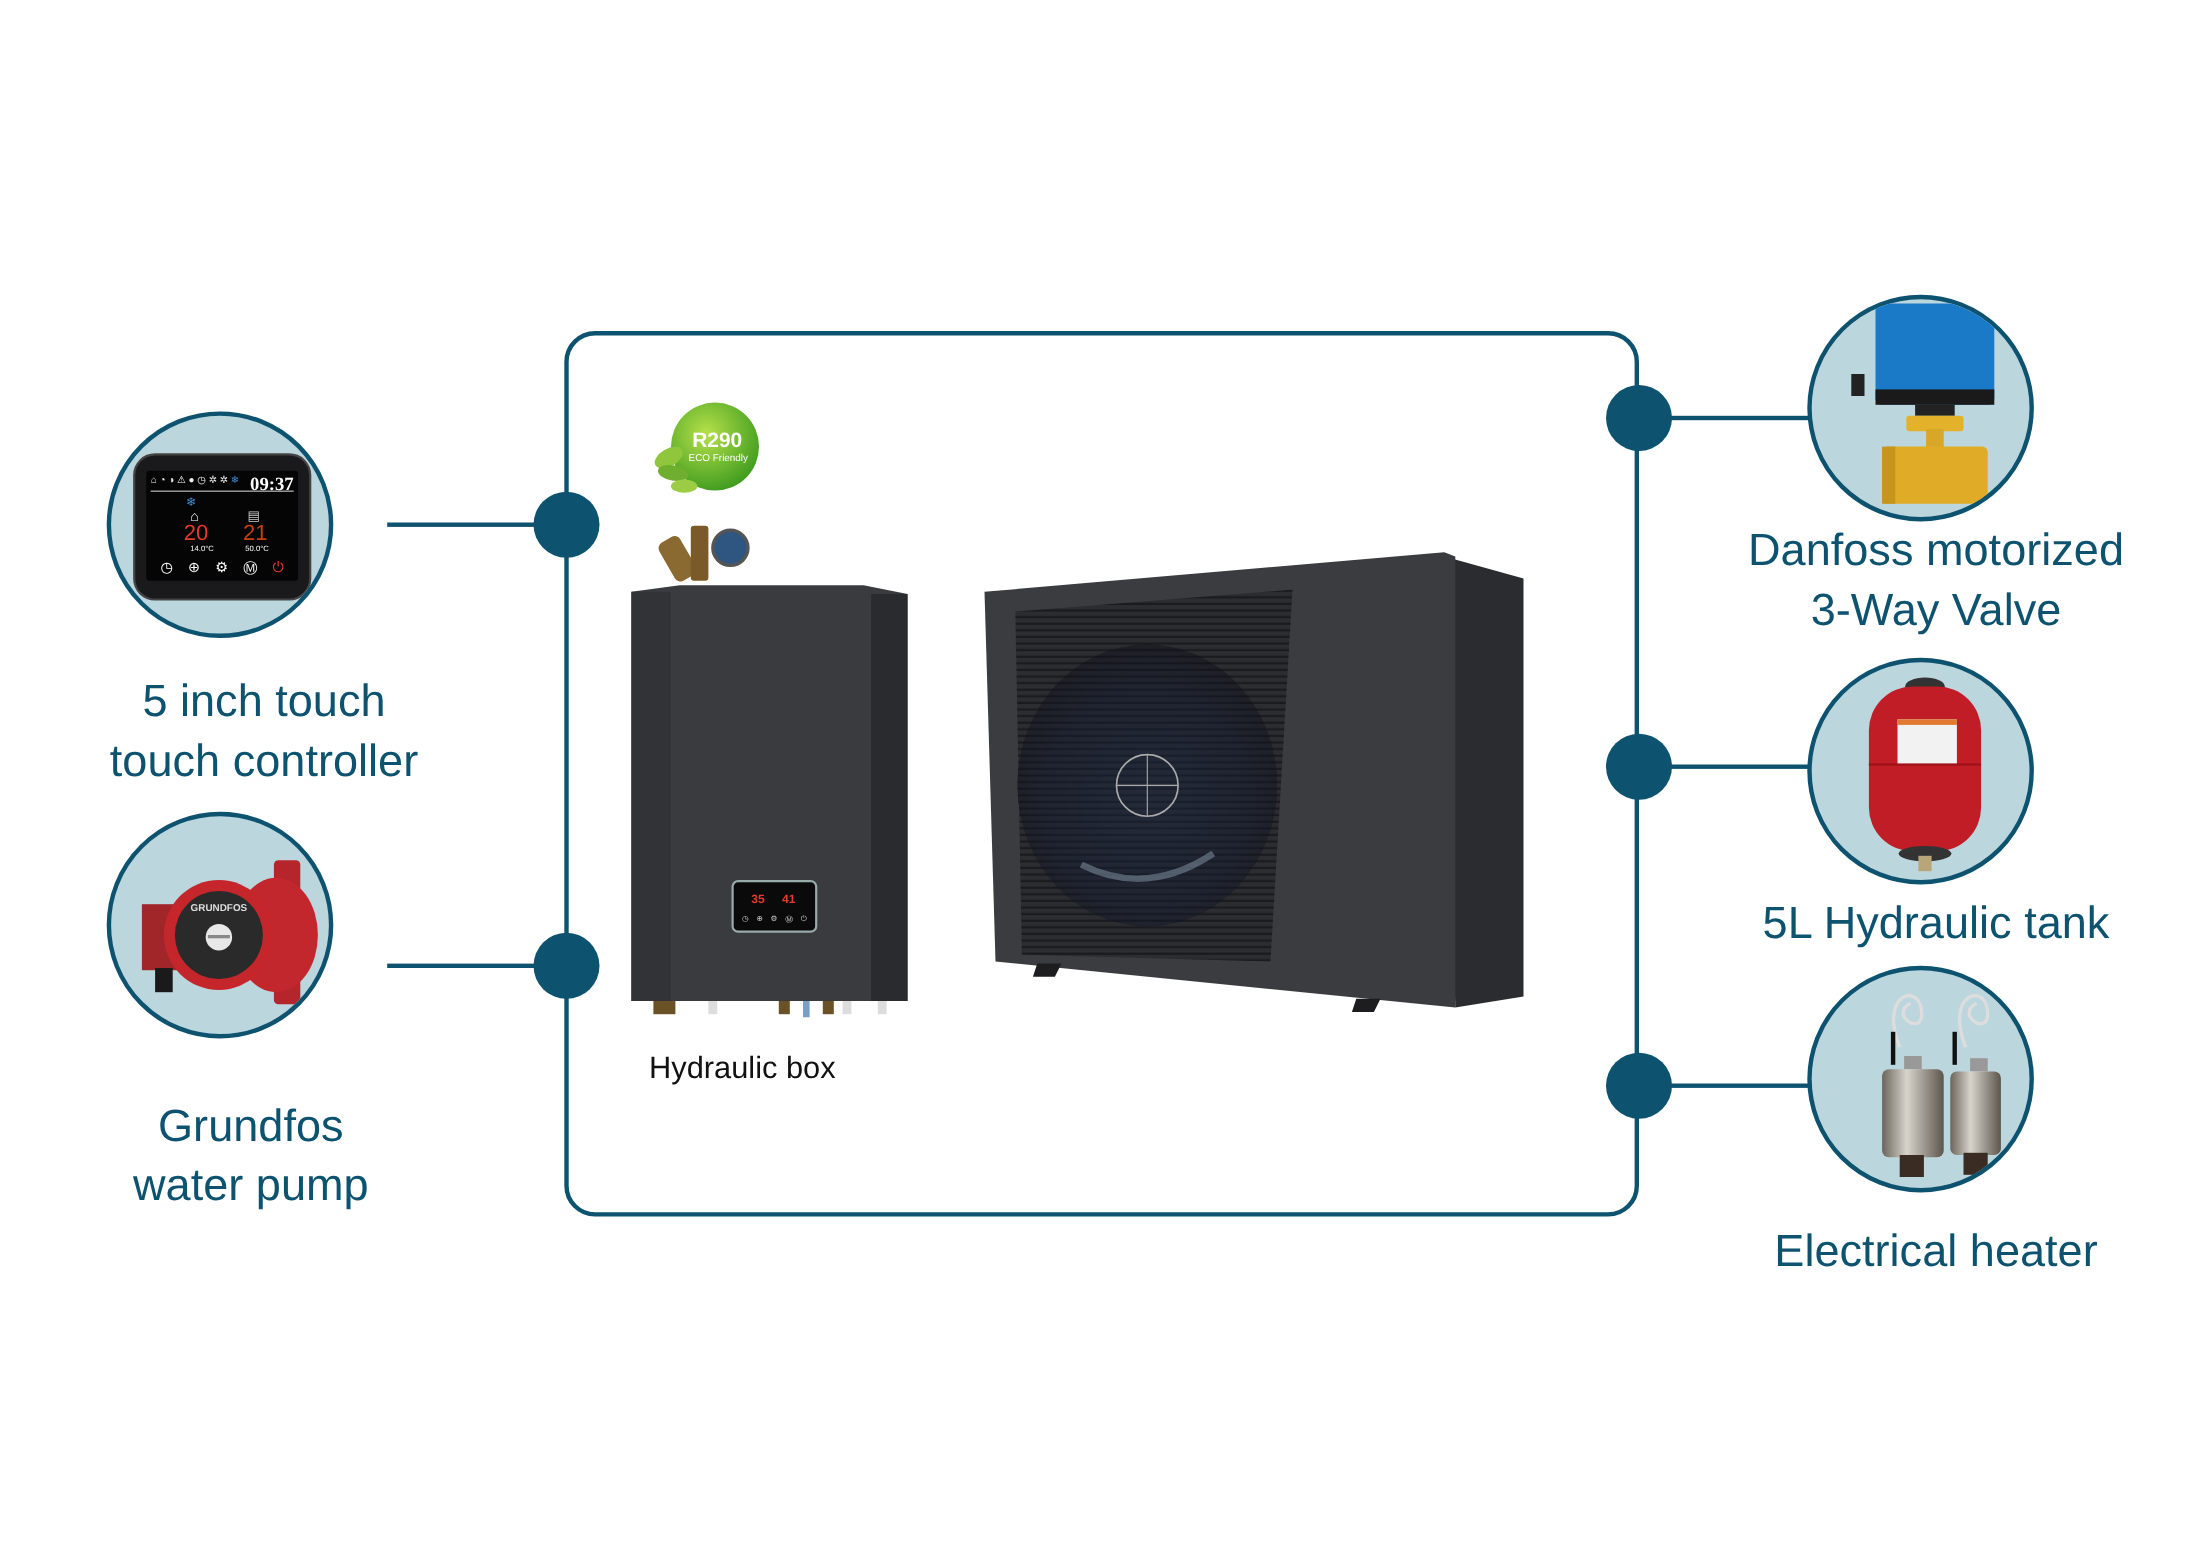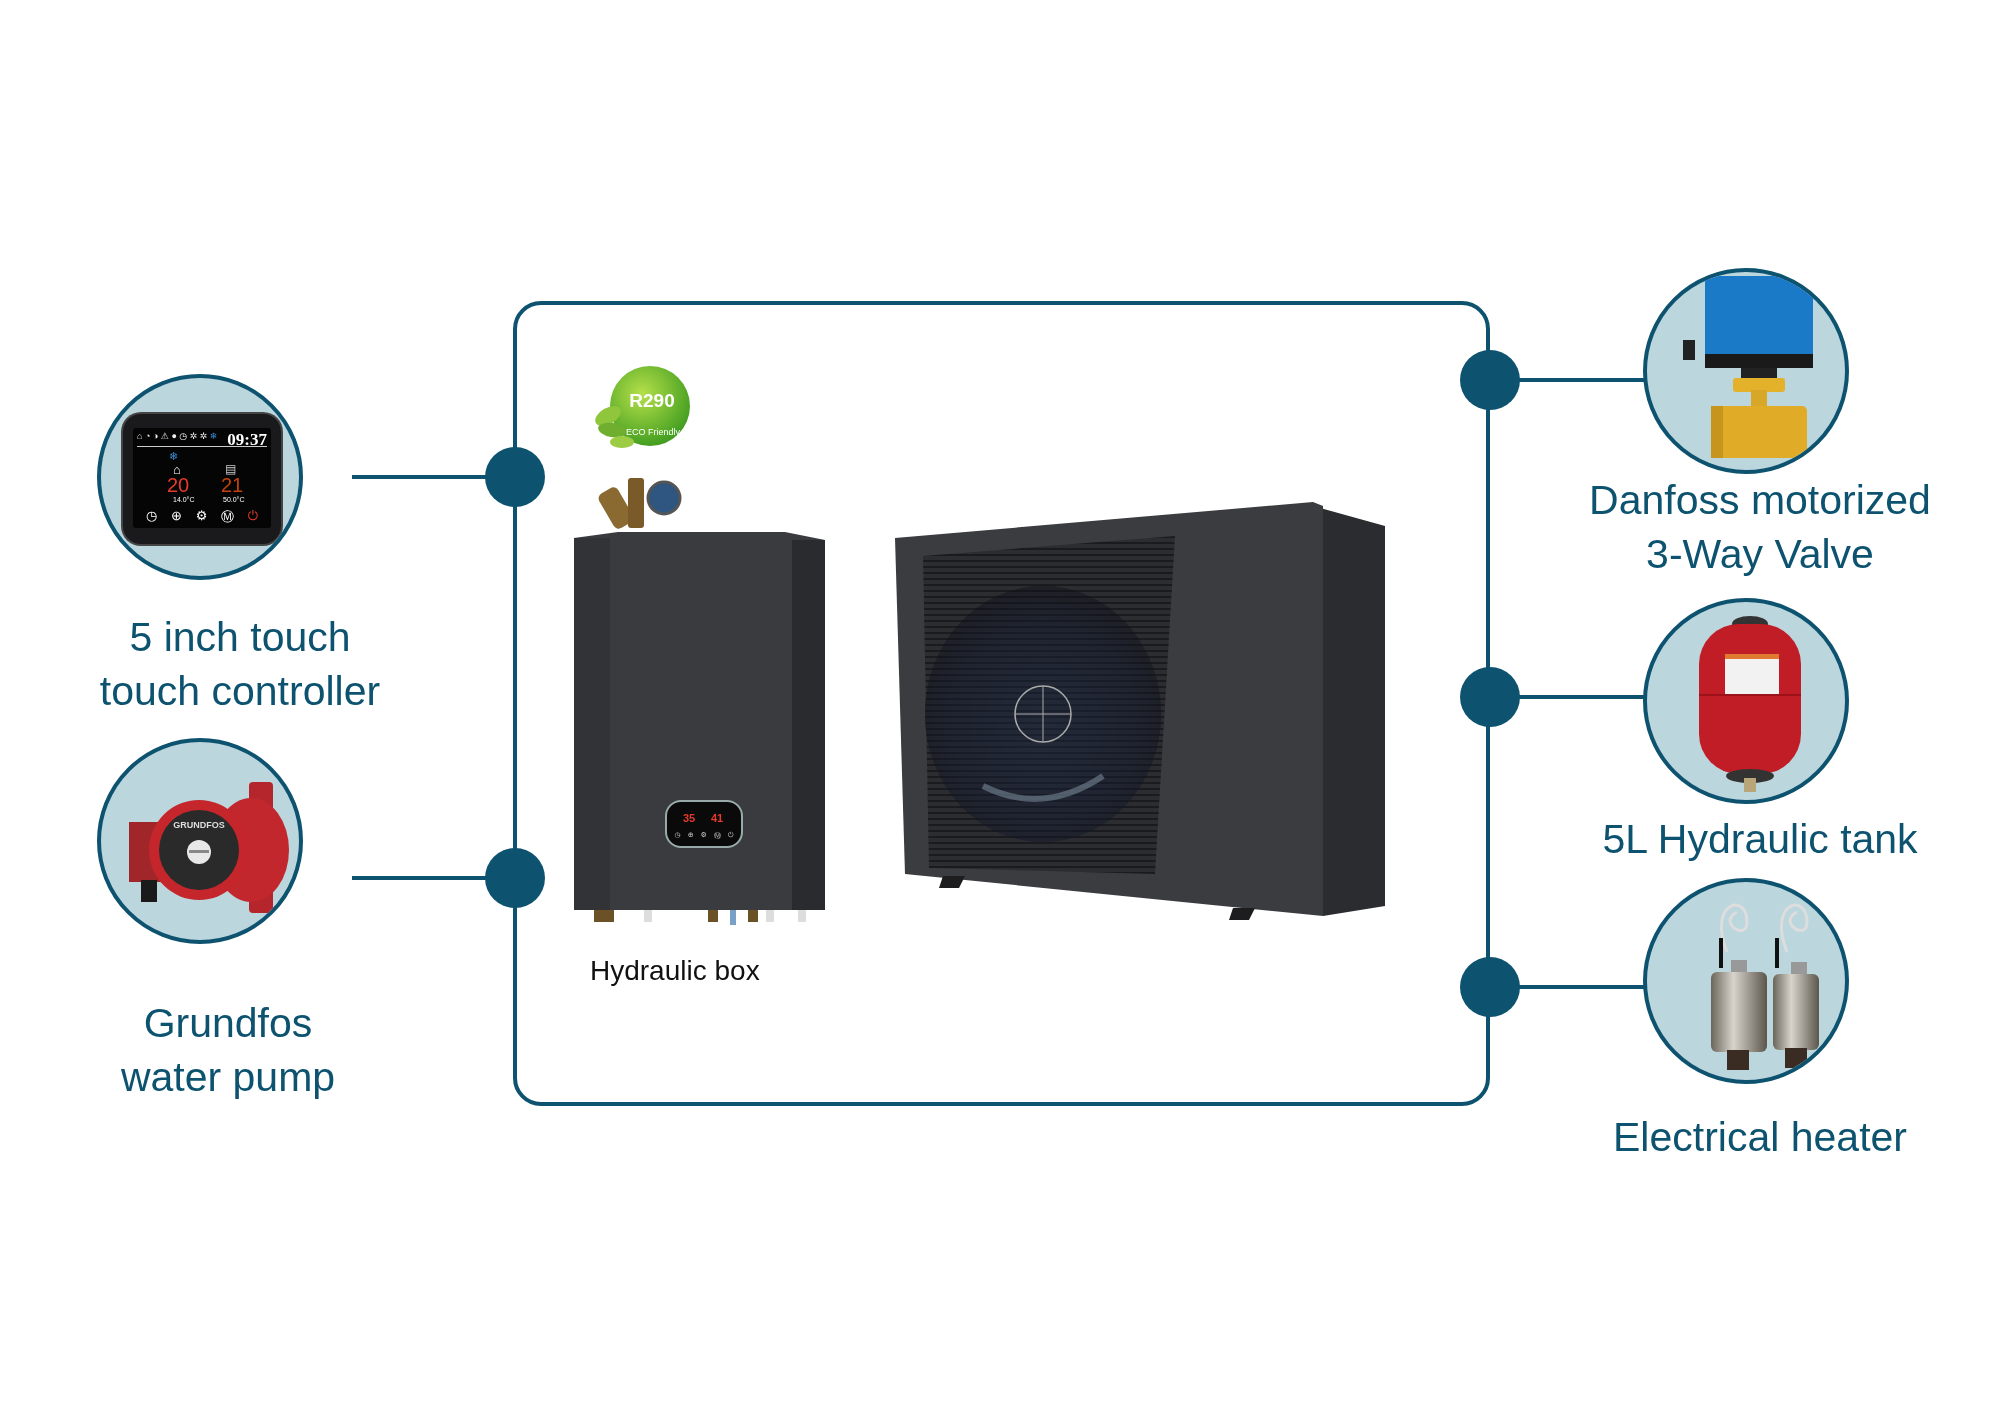--- a/index.html
+++ b/index.html
@@ -89,21 +89,21 @@
         <stop offset="0%" stop-color="#b6e04a"></stop>
         <stop offset="100%" stop-color="#3c9a1e"></stop>
       </radialGradient>
     </defs>
     <circle cx="62" cy="48" r="40" fill="url(#g1)"></circle>
     <ellipse cx="20" cy="58" rx="14" ry="8" fill="#8fc63c" transform="rotate(-30 20 58)"></ellipse>
     <ellipse cx="24" cy="72" rx="14" ry="7" fill="#6fae2e" transform="rotate(10 24 72)"></ellipse>
     <ellipse cx="34" cy="84" rx="12" ry="6" fill="#9ccc44"></ellipse>
   </svg>
   <div class="abs" style="left:36px; top:32px; width:56px; text-align:center; font-size:19px; font-weight:bold; color:#fff;">R290</div>
-  <div class="abs" style="left:34px; top:53px; width:62px; text-align:center; font-size:9px; color:#fff;margin-top:16px;">ECO Friendly</div>
+  <div class="abs" style="left:34px; top:53px; width:62px; text-align:center; font-size:9px; color:#fff;">ECO Friendly</div>
 </div>
 
 <div class="abs" style="left:570px; top:470px; width:260px; height:455px;">
   <svg width="260" height="455" viewBox="0 0 260 455">
 
     <rect x="35" y="18" width="22" height="40" rx="6" fill="#8a6a30" transform="rotate(-30 46 38)"></rect>
     <rect x="58" y="8" width="16" height="50" rx="3" fill="#7a5a28"></rect>
     <circle cx="94" cy="28" r="16" fill="#2e5680" stroke="#555" stroke-width="3"></circle>
 
     <polygon points="4,68 48,62 215,62 255,70 255,440 4,440" fill="#3a3b3f"></polygon>
@@ -112,21 +112,21 @@
 
     <rect x="24" y="440" width="20" height="12" fill="#6a5226"></rect>
     <rect x="74" y="440" width="8" height="12" fill="#ddd"></rect>
     <rect x="138" y="440" width="10" height="12" fill="#6a5226"></rect>
     <rect x="160" y="440" width="6" height="15" fill="#7aa0c8"></rect>
     <rect x="178" y="440" width="10" height="12" fill="#6a5226"></rect>
     <rect x="196" y="440" width="8" height="12" fill="#ddd"></rect>
     <rect x="228" y="440" width="8" height="12" fill="#ddd"></rect>
   </svg>
 
-  <div class="abs" style="left:95px; top:330px; width:74px; height:44px; background:#0a0a0a; border:2px solid #9aa; border-radius:16px;">
+  <div class="abs" style="left:95px; top:330px; width:74px; height:44px; background:#0a0a0a; border:2px solid #9aa; border-radius:6px;">
     <div class="abs" style="left:16px; top:10px; font-size:11px; color:#e53a2c; font-weight:bold;">35</div>
     <div class="abs" style="left:44px; top:10px; font-size:11px; color:#e53a2c; font-weight:bold;">41</div>
     <div class="abs" style="left:4px; top:29px; width:66px; display:flex; justify-content:space-around; font-size:7px; color:#ccc;">
       <span>◷</span>
         <span>⊕</span>
         <span>⚙</span>
         <span>Ⓜ</span>
         <span>⏻</span>
     </div>
   </div>

